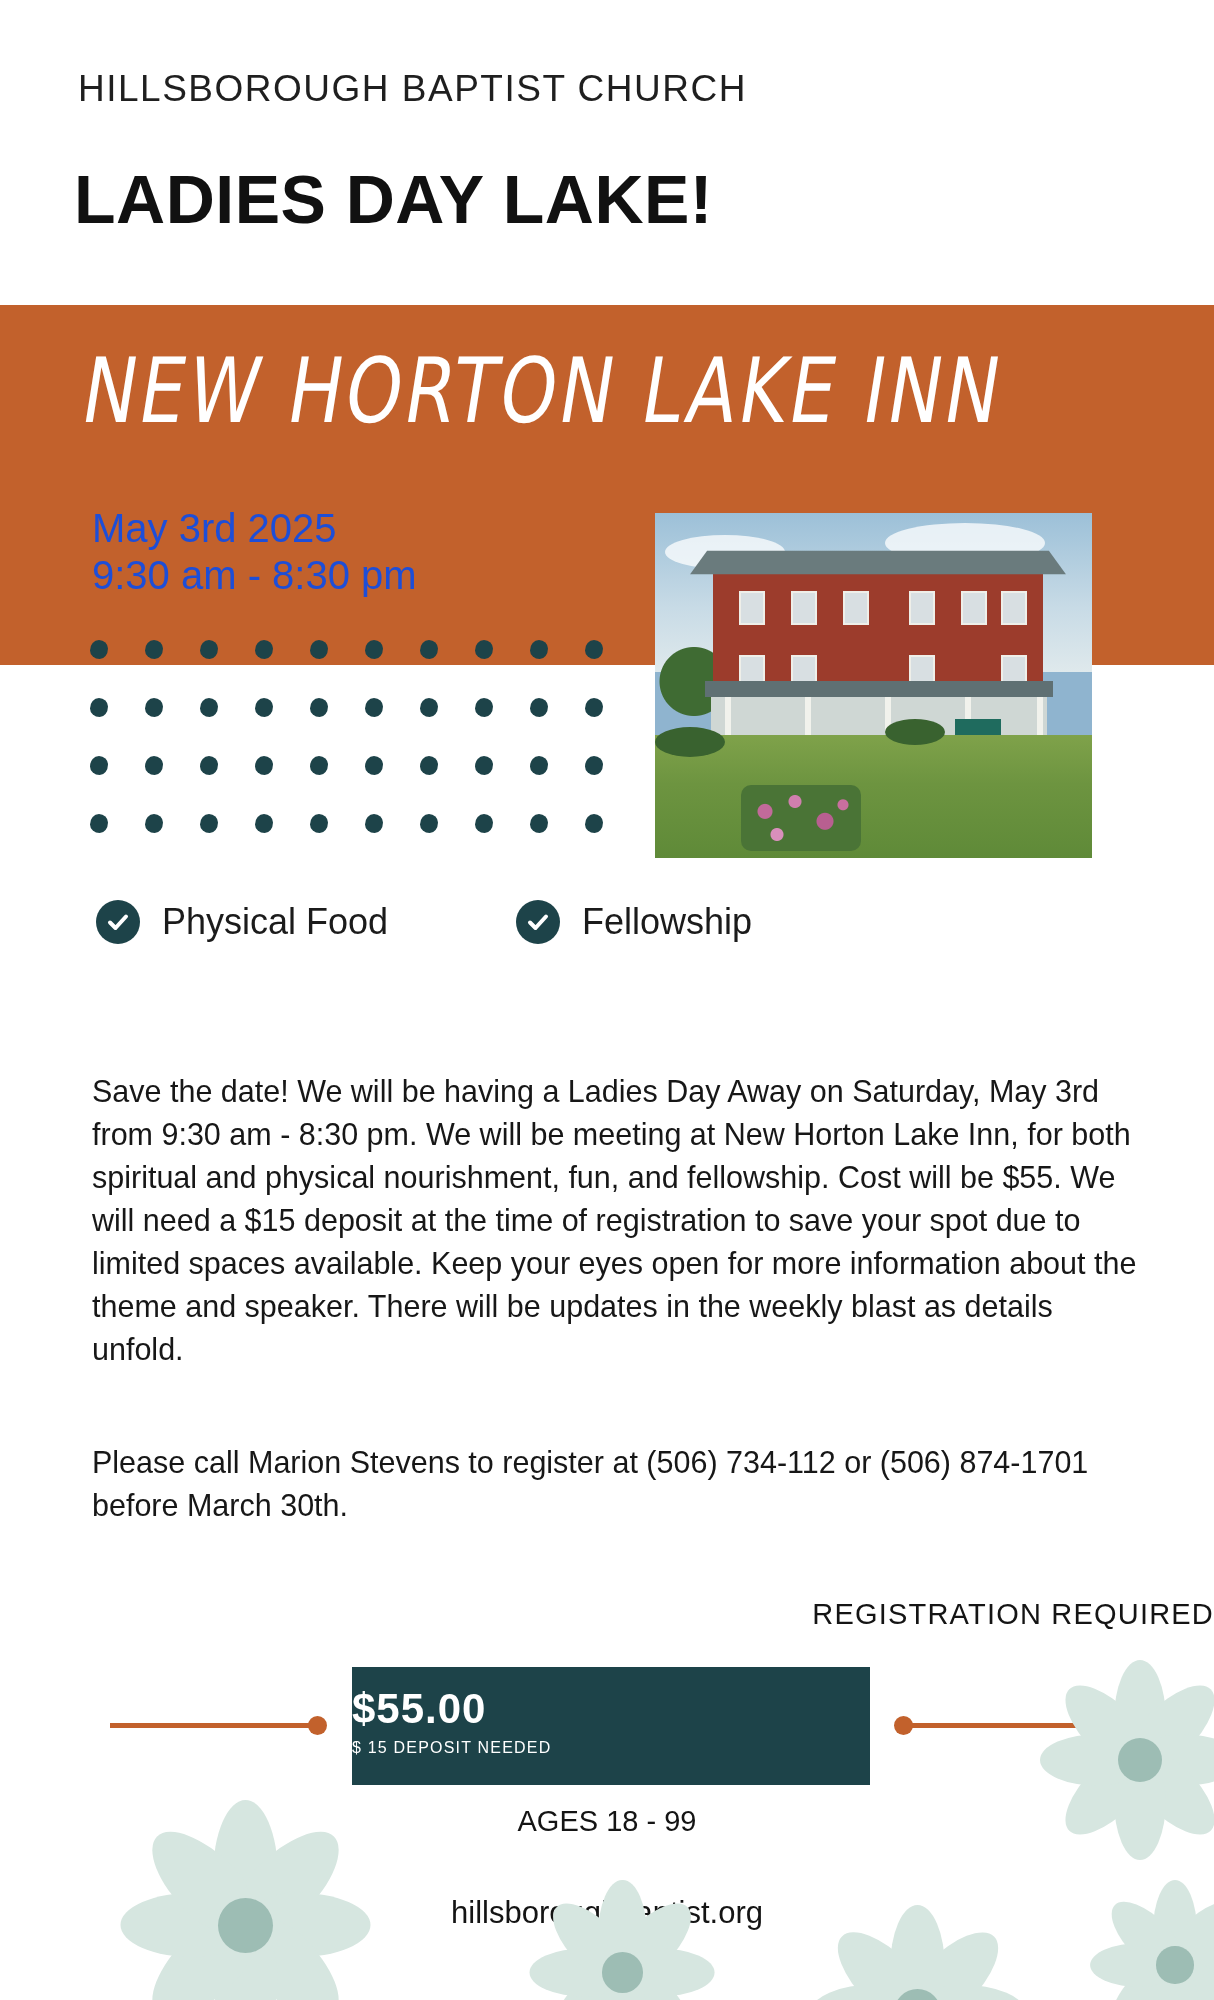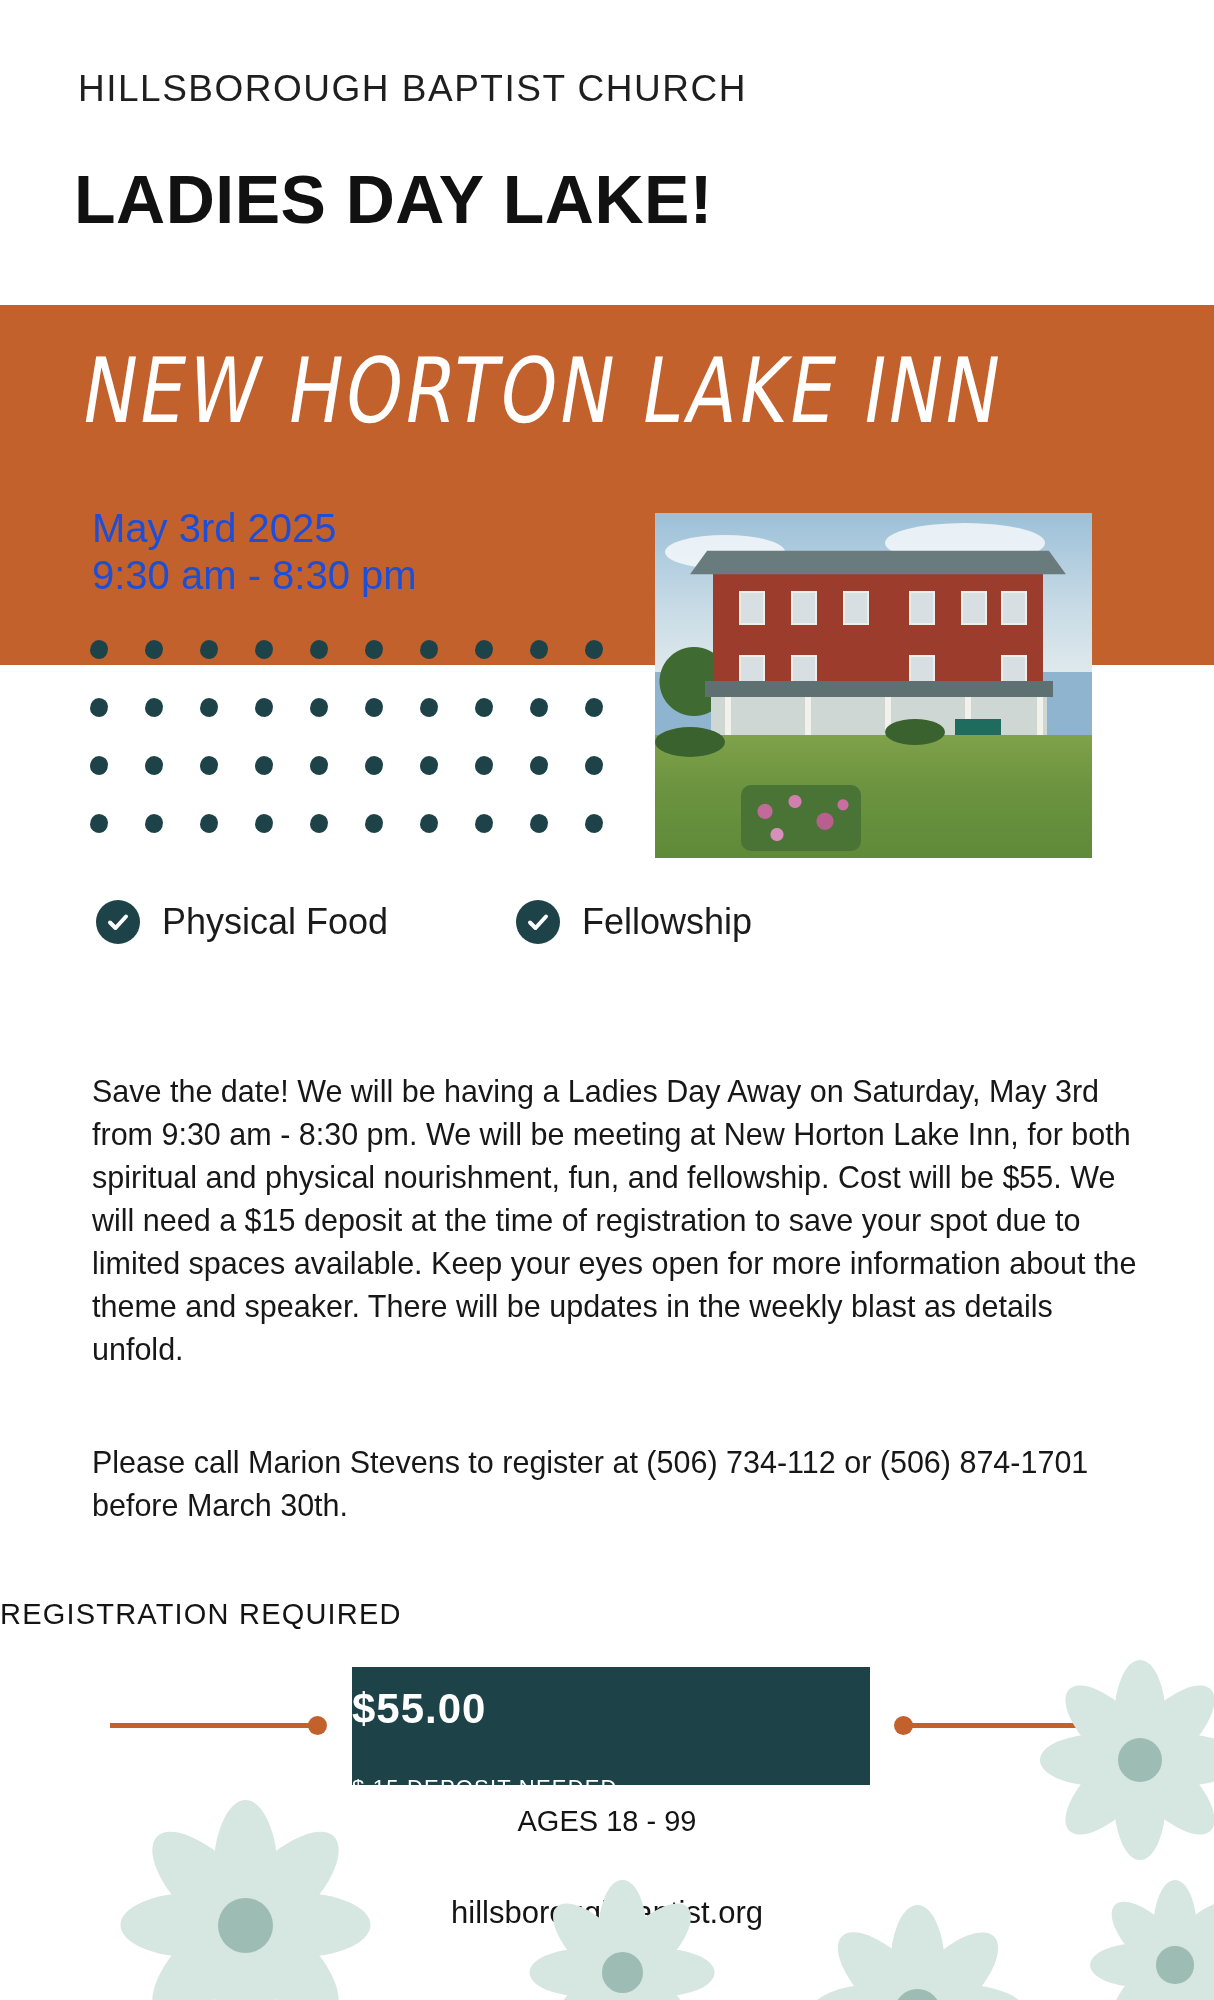--- a/index.html
+++ b/index.html
@@ -204,45 +204,44 @@
     color: #171717;
     white-space: pre-line;
   }
 
   
   .reg-required {
     position: absolute;
     left: 0;
     top: 1598px;
     width: 1214px;
-    text-align: left;
+    text-align: right;
     font-size: 29px;
     letter-spacing: 1.2px;
     color: #141414;
   }
   .price-box {
     position: absolute;
     left: 352px;
     top: 1667px;
     width: 518px;
     height: 118px;
     background: #1d4349;
     color: #ffffff;
   }
   .price-amount {
     font-size: 42px;
     font-weight: 700;
     letter-spacing: 1px;
     padding-top: 18px;
   }
   .price-sub {
-    font-size: 22px;
+    font-size: 16px;
     letter-spacing: 1.2px;
     padding-top: 6px;
-    margin-top: 36px;
   }
   .rule {
     position: absolute;
     top: 1723px;
     height: 5px;
     background: #c2612c;
   }
   .rule.left { left: 110px; width: 205px; }
   .rule.right { left: 900px; width: 205px; }
   .rule-dot {

